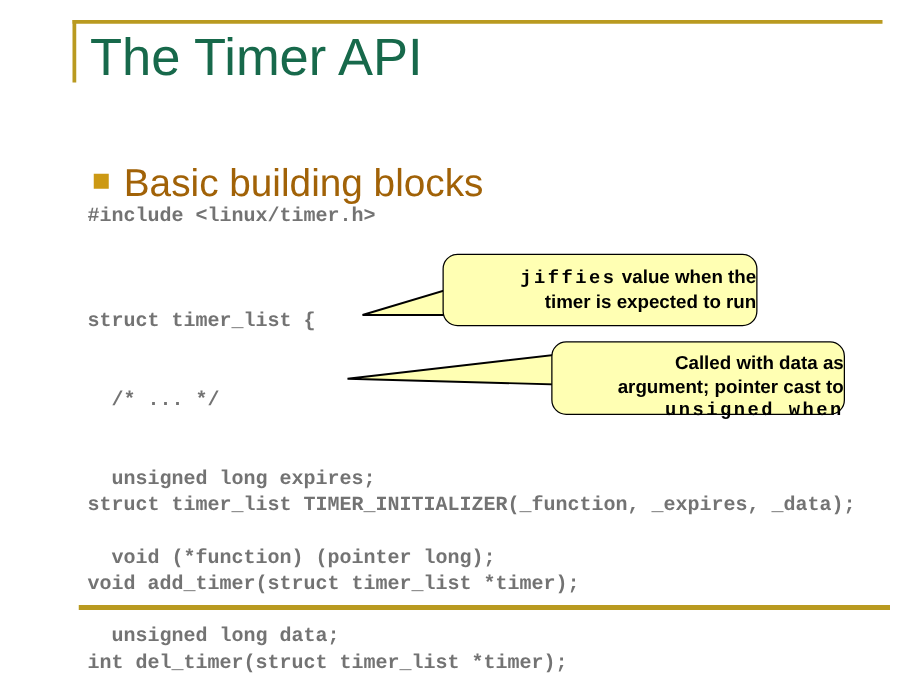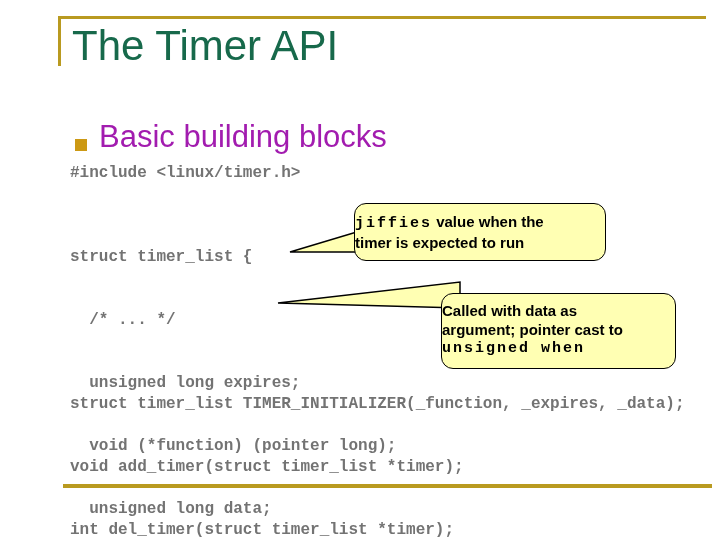--- a/index.html
+++ b/index.html
@@ -48,23 +48,23 @@
     white-space: pre;
   }
   .bullet-icon {
     position: absolute;
     left: 47px; top: 139px;
     width: 12px; height: 12px;
     background: #CC9914;
   }
   .bullet-label {
     position: absolute;
-    left: 71px; top: 119px;
+    left: 71px; top: 129px;
     font-size: 31px;
-    color: #a21caf;
+    color: #a16207;
     white-space: pre;
   }
   .code {
     position: absolute;
     left: 42px;
     font-family: "Liberation Mono", "DejaVu Sans Mono", monospace;
     font-weight: bold;
     font-size: 16px;
     line-height: 21px;
     color: #737373;
@@ -81,31 +81,31 @@
     z-index: 1;
     pointer-events: none;
   }
   .callout {
     position: absolute;
     z-index: 2;
     background: #FFFFB3;
     border: 1.6px solid #000000;
     border-radius: 12px;
     box-sizing: border-box;
-    text-align: left;
+    text-align: right;
     color: #000000;
   }
   .callout-expires {
     left: 326px; top: 203px;
     width: 252px; height: 58px;
     padding-top: 8px;
   }
   .callout-data {
-    left: 413px; top: 293px;
-    width: 235px; height: 76px;
+    left: 413px; top: 273px;
+    width: 235px; height: 59px;
     padding-top: 7px;
   }
   .callout-line {
     font-size: 15px;
     font-weight: bold;
     line-height: 19px;
     white-space: pre-wrap;
   }
   .callout-mono {
     font-family: "Liberation Mono", "DejaVu Sans Mono", monospace;

